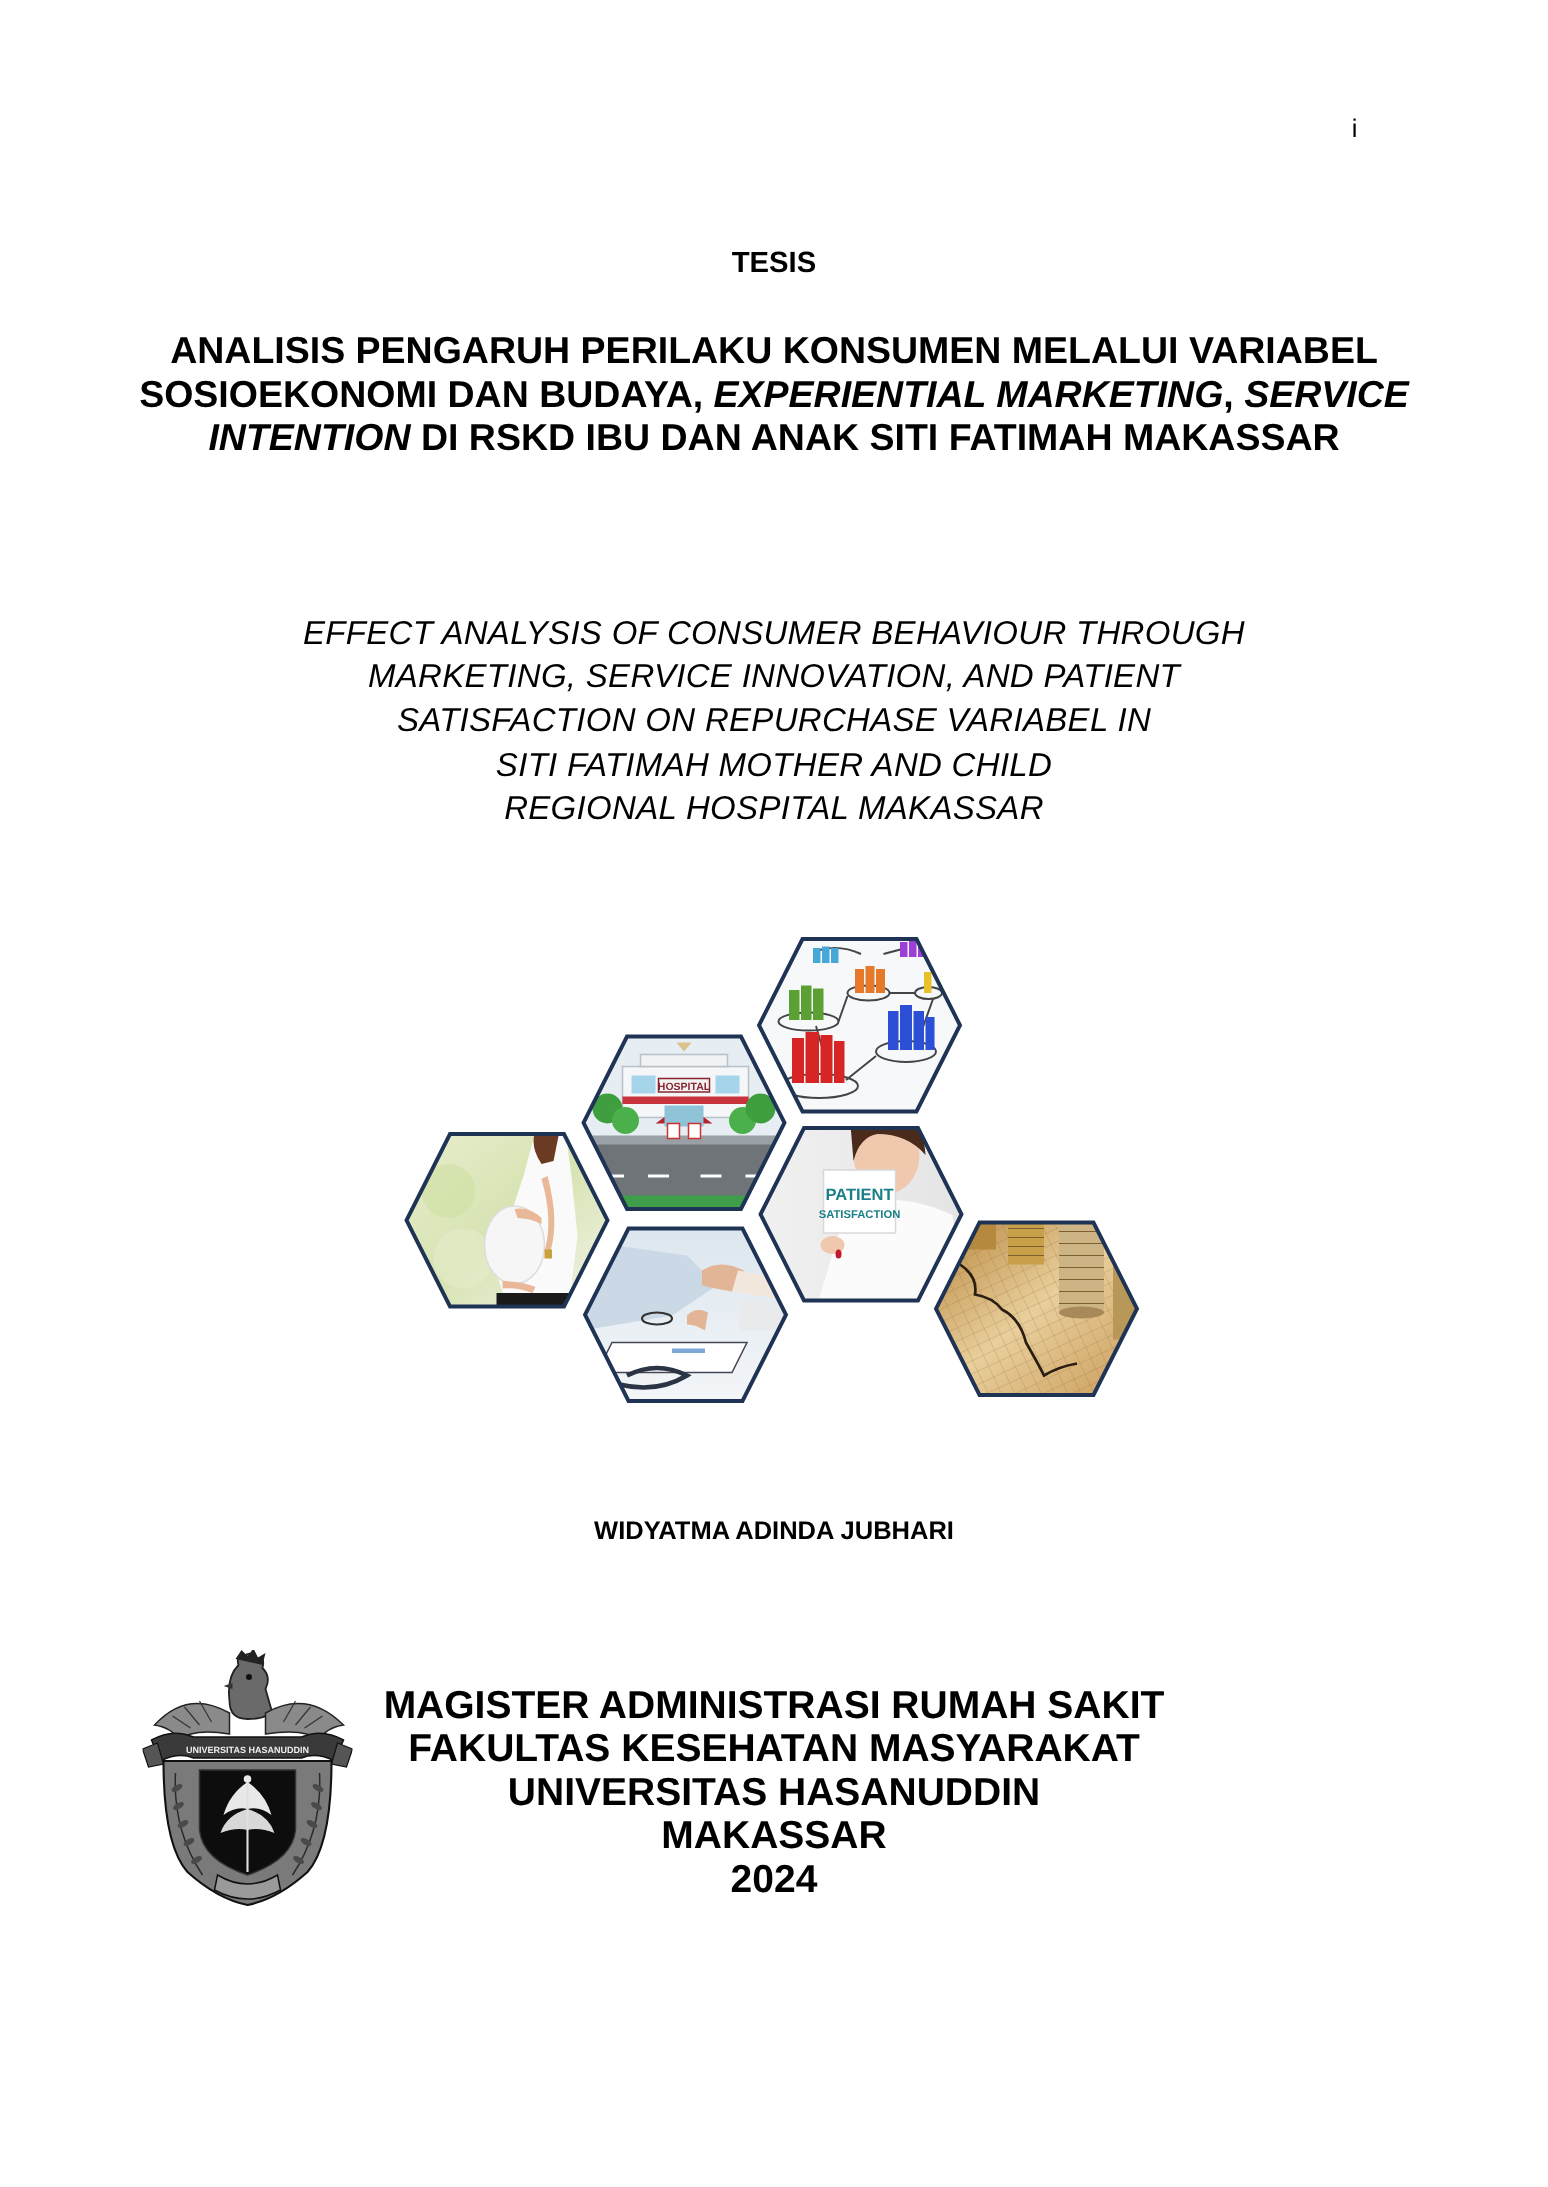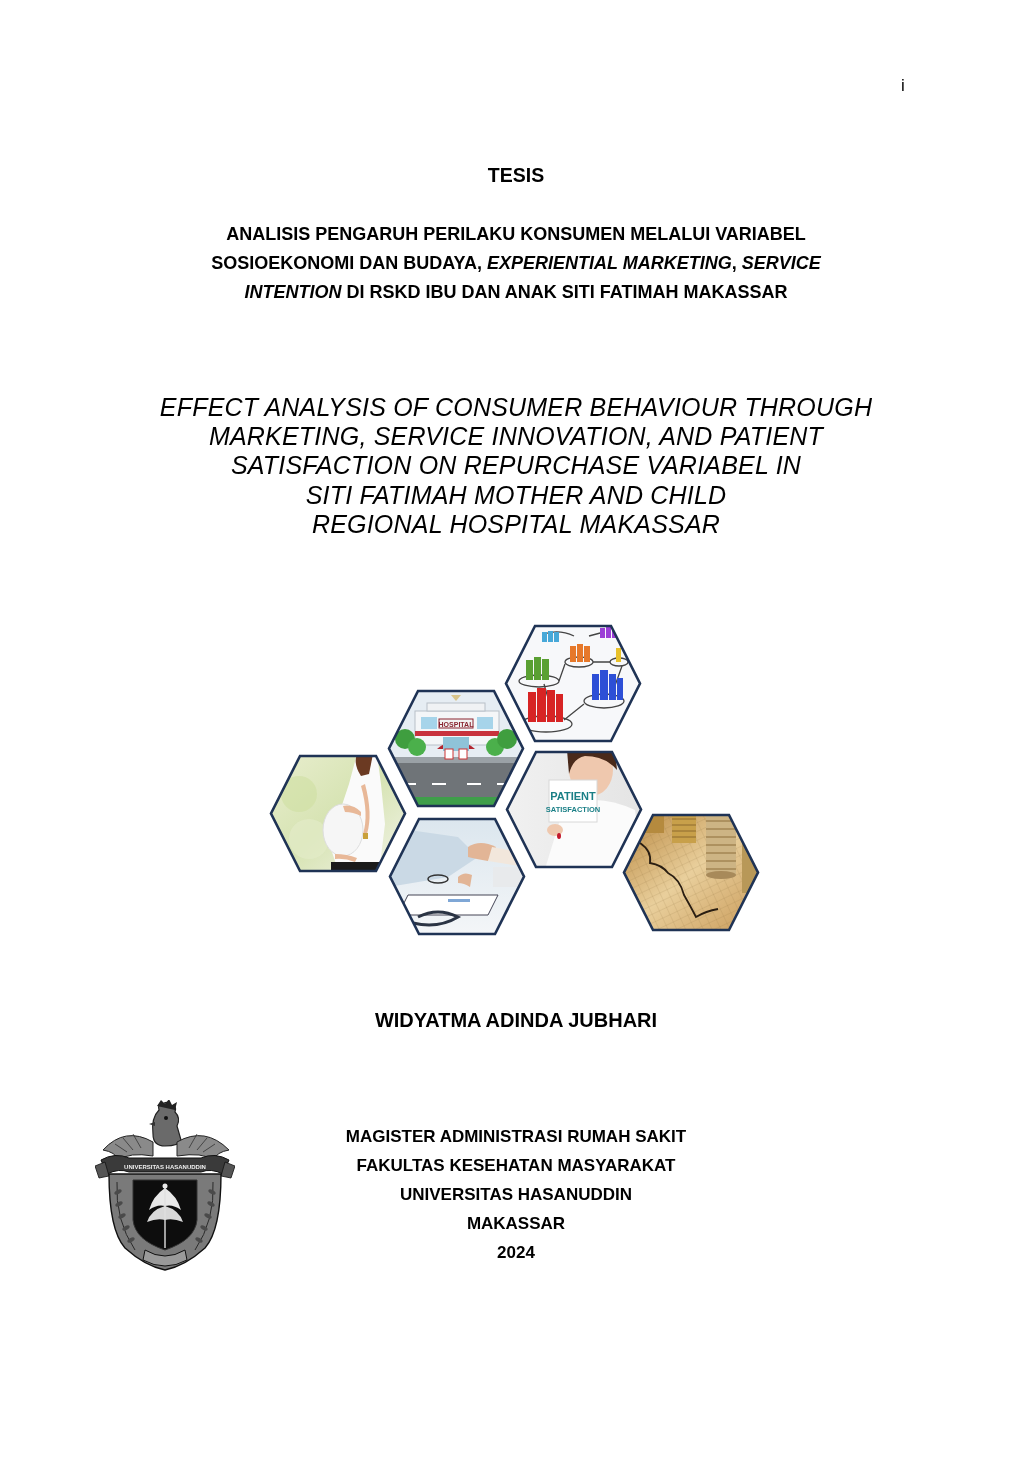--- a/index.html
+++ b/index.html
@@ -8,28 +8,28 @@
   .page { position: absolute; left: 0; top: 0; width: 1032px; height: 1458px; background: #fff; }
 
   .page-number { position: absolute; left: 893px; top: 76px; width: 20px; text-align: center;
                  font-size: 17px; line-height: 20px; }
 
   .block { position: absolute; left: 0; width: 1032px; text-align: center; }
   .block .line { display: block; white-space: nowrap; }
 
   .thesis-label { top: 163px; font-weight: bold; font-size: 19.5px; line-height: 24px; }
 
-  .title-id { top: 220px; font-weight: bold; font-size: 18px; line-height: 29.2px; }
+  .title-id { top: 220px; font-weight: bold; font-size: 25px; line-height: 29.2px; }
   .title-id em { font-style: italic; }
 
-  .title-en { top: 393px; font-style: italic; font-size: 25px; line-height: 29.2px; letter-spacing: 0.2px; }
-
-  .author { top: 1006px; font-weight: bold; font-size: 20px; line-height: 29px; }
-
-  .institution { top: 1122px; font-weight: bold; font-size: 17px; line-height: 29px; }
+  .title-en { top: 407px; font-style: italic; font-size: 22px; line-height: 29.2px; letter-spacing: 0.2px; }
+
+  .author { top: 1006px; font-weight: bold; font-size: 17px; line-height: 29px; }
+
+  .institution { top: 1122px; font-weight: bold; font-size: 26px; line-height: 29px; }
 
   .collage { position: absolute; left: 260px; top: 615px; width: 510px; height: 330px; text-align: right; }
   .hex { position: absolute; }
   .hex svg { display: block; }
 
   .logo { position: absolute; left: 95px; top: 1100px; width: 140px; height: 175px; }
 </style>
 </head>
 <body>
 

